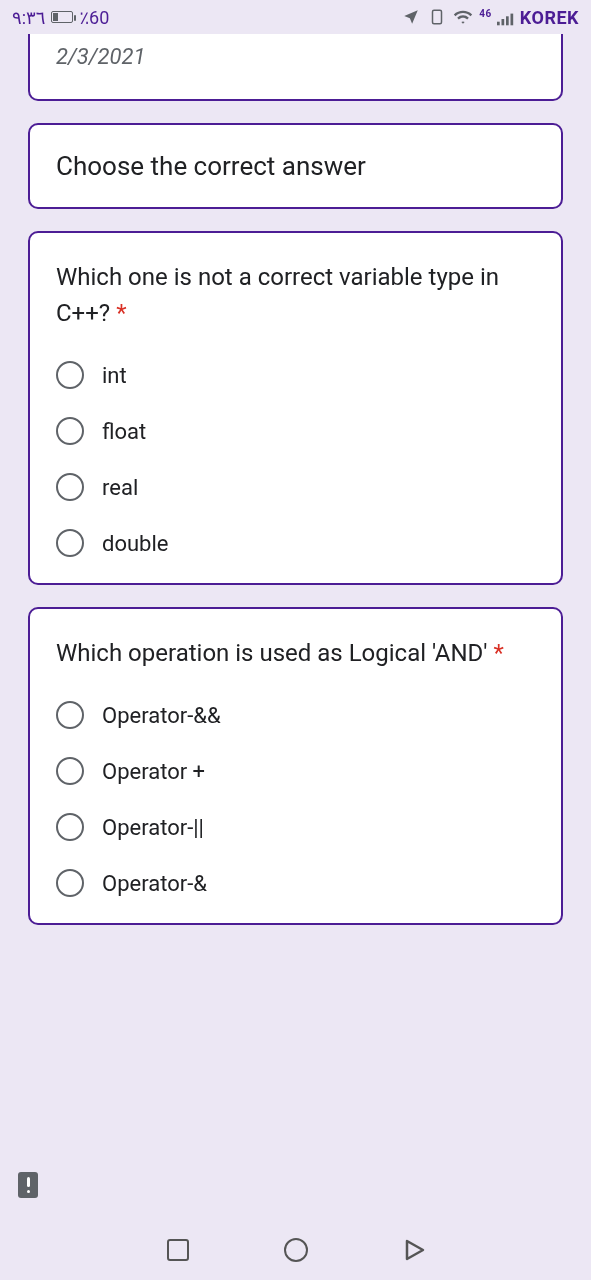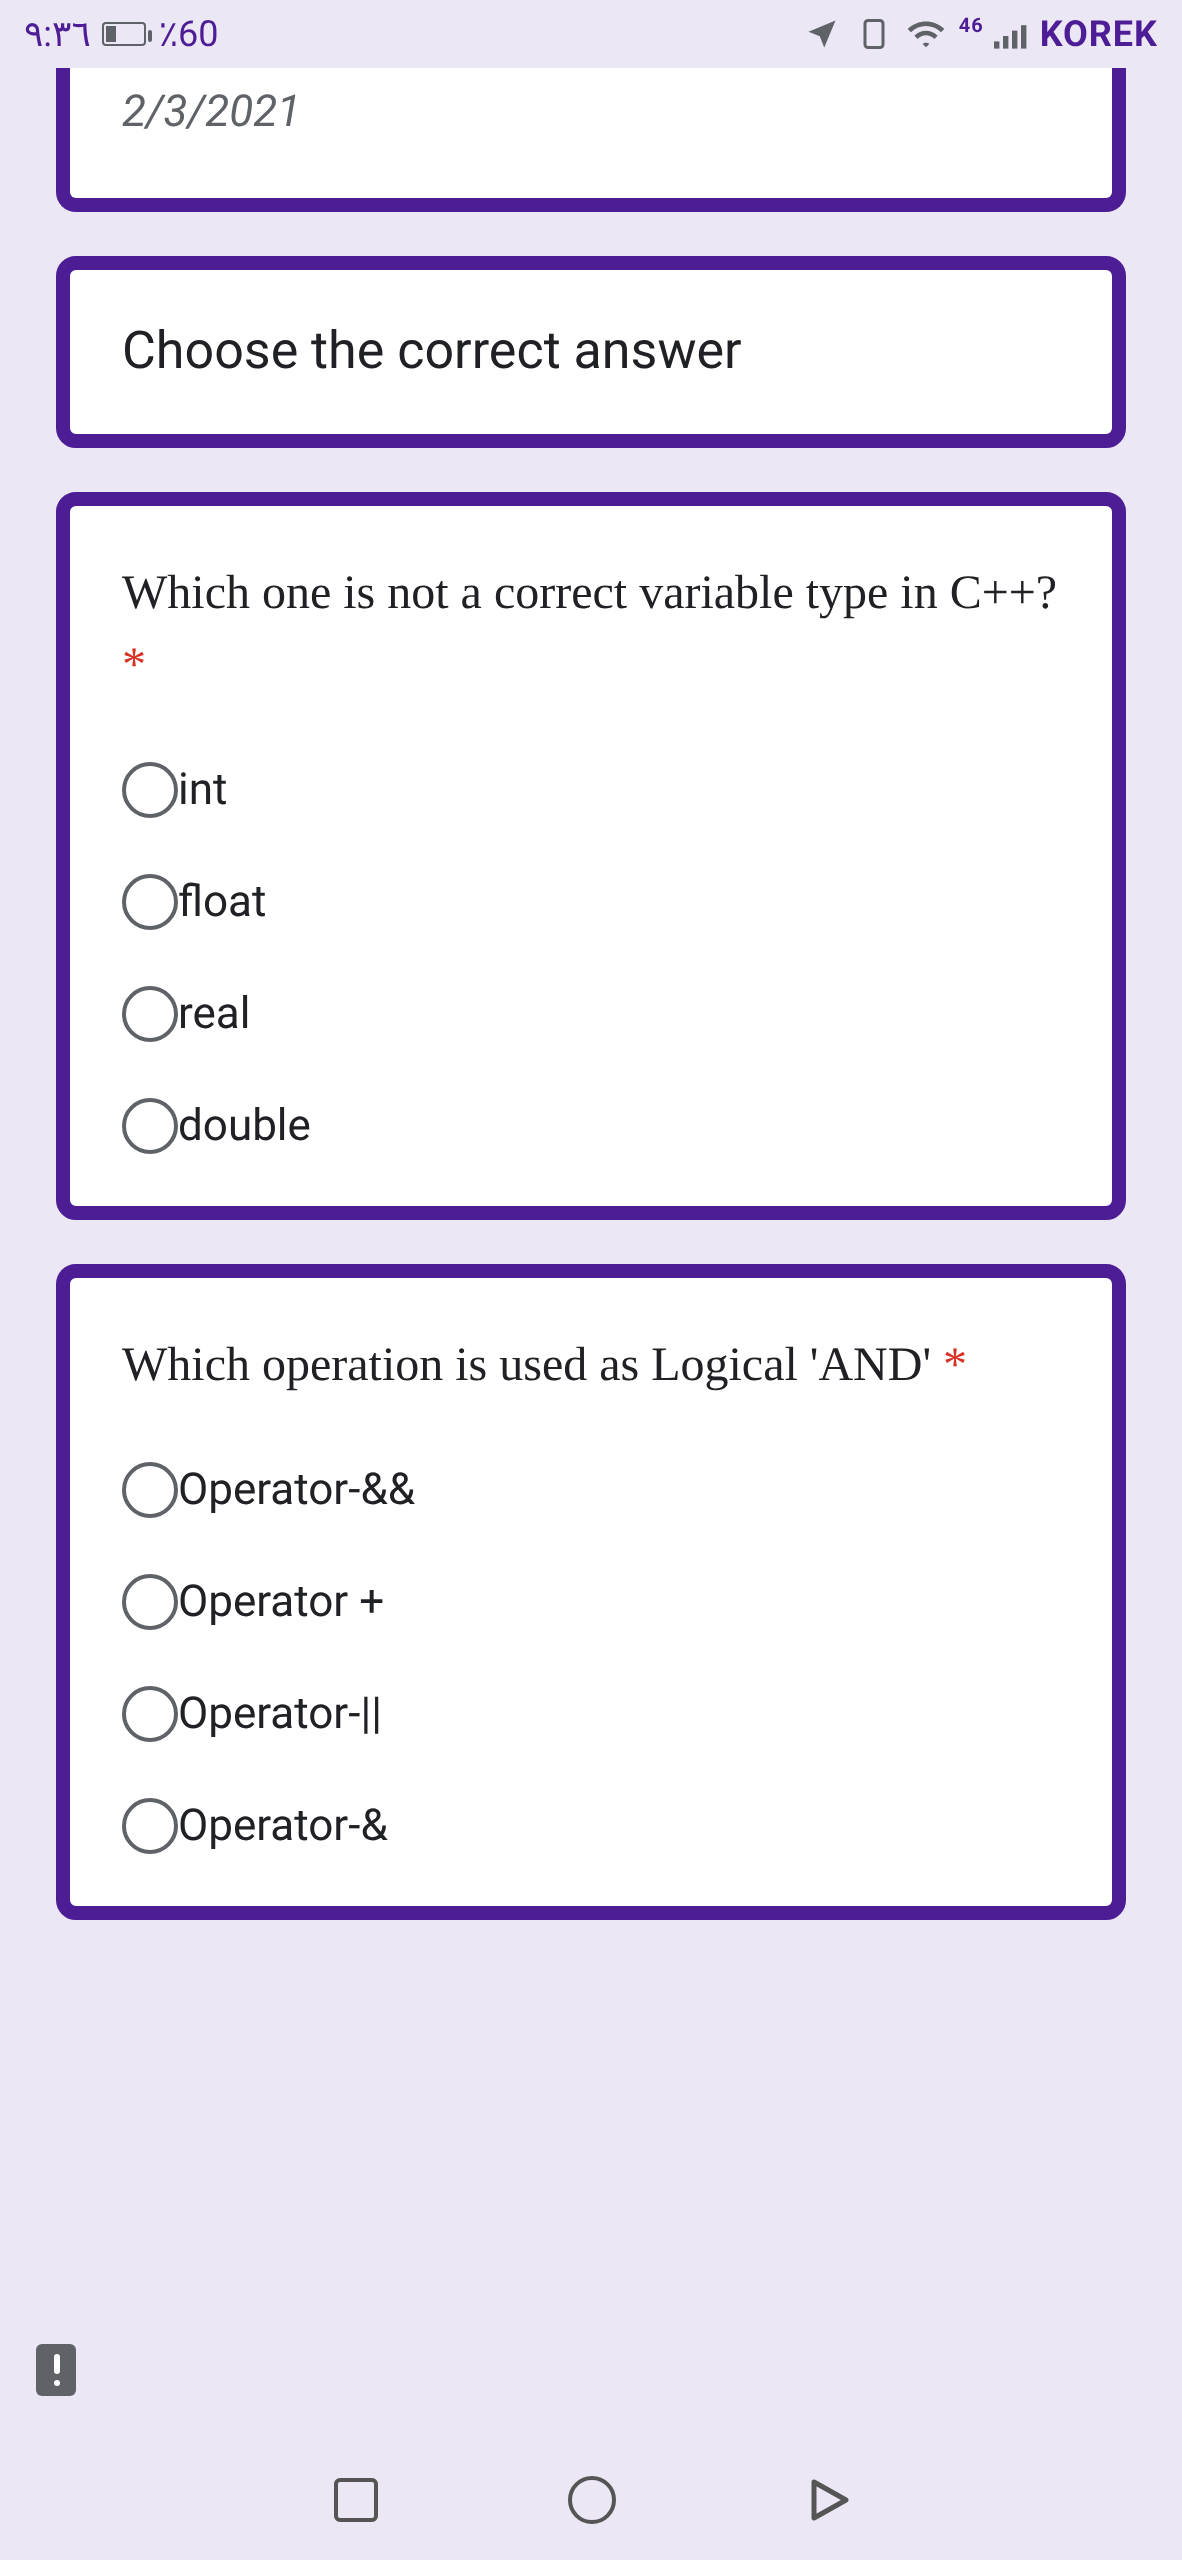--- a/index.html
+++ b/index.html
@@ -28,32 +28,32 @@
   }
   .battery-rect::after {
     content: ""; position: absolute; right: -4px; top: 3px; width: 2px; height: 6px;
     background: #5f6368; border-radius: 1px;
   }
   .battery-fill { position: absolute; left: 1px; top: 1px; bottom: 1px; width: 5px; background: #5f6368; }
   .sb-icon { width: 20px; height: 20px; display: inline-flex; align-items: center; justify-content: center; }
   .content { padding: 0 28px; }
   .card {
     background: #fff;
-    border: 7px solid #4c1d95;
+    border: 2px solid #4c1d95;
     border-radius: 10px;
     padding: 26px 26px;
     margin-bottom: 22px;
   }
   .date-card { border-top: none; border-top-left-radius: 0; border-top-right-radius: 0; margin-top: 0; padding-top: 10px; padding-bottom: 30px; }
   .date-text { font-size: 22px; color: #5f6368; font-style: italic; }
   .section-title { font-size: 26px; color: #202124; }
-  .question { font-size: 24px; color: #202124; line-height: 1.5; margin-bottom: 30px; font-family: Liberation Serif, serif; }
+  .question { font-size: 24px; color: #202124; line-height: 1.5; margin-bottom: 30px; }
   .req { color: #d93025; }
   .options { display: flex; flex-direction: column; gap: 28px; }
-  .option { display: flex; align-items: center; cursor: pointer; }
+  .option { display: flex; align-items: center; gap: 18px; cursor: pointer; }
   .radio {
     width: 28px; height: 28px; border: 2.5px solid #5f6368; border-radius: 50%;
     flex-shrink: 0;
   }
   .opt-label { font-size: 22px; color: #202124; }
   .fab {
     position: absolute; left: 18px; bottom: 82px;
     width: 20px; height: 26px; background: #5f6368; border-radius: 3px;
     display: flex; align-items: center; justify-content: center;
   }

